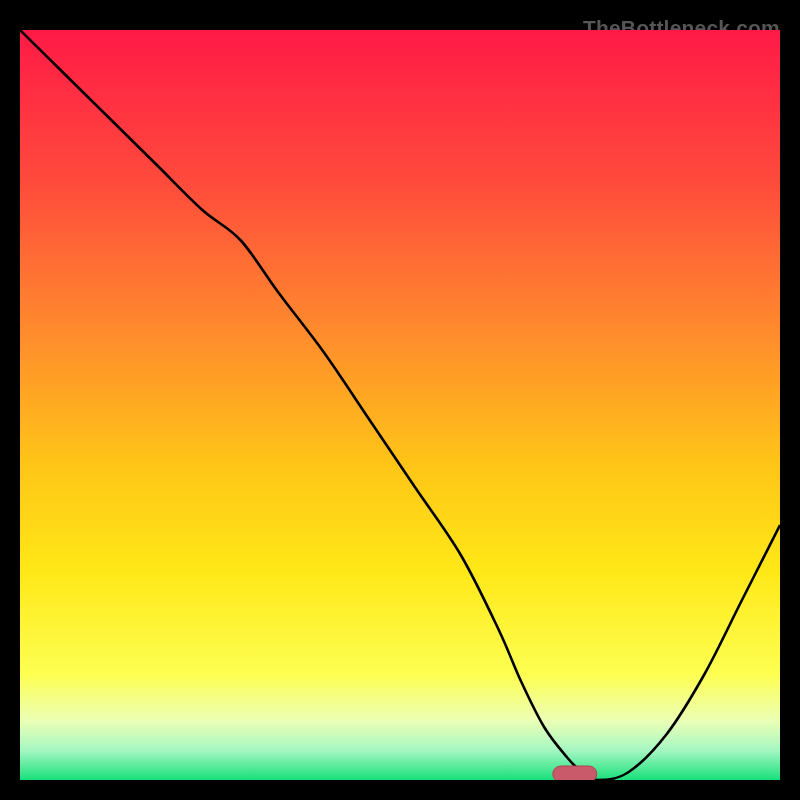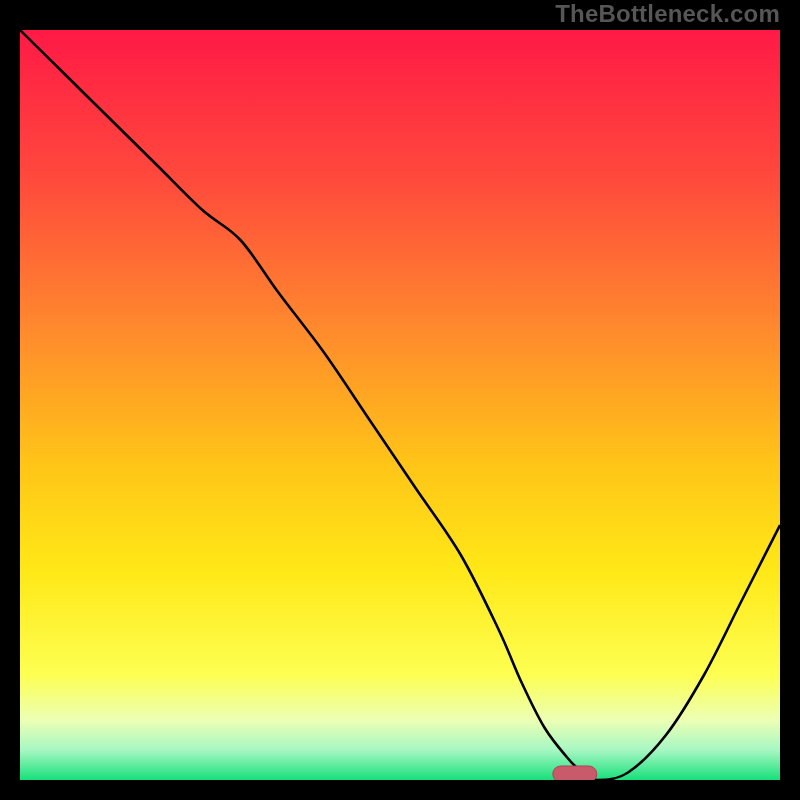--- a/index.html
+++ b/index.html
@@ -11,24 +11,24 @@
     overflow: hidden;
   }
   .frame {
     position: relative;
     width: 800px;
     height: 800px;
     background: #000;
   }
   .watermark {
     position: absolute;
-    top: 0;
+    top: 16px;
     right: 20px;
     font-family: Arial, Helvetica, sans-serif;
-    font-size: 24px;
+    font-size: 21px;
     font-weight: 600;
     color: #565656;
     letter-spacing: 0.2px;
   }
   .plot-wrap {
     position: absolute;
     left: 20px;
     top: 30px;
     width: 760px;
     height: 750px;

